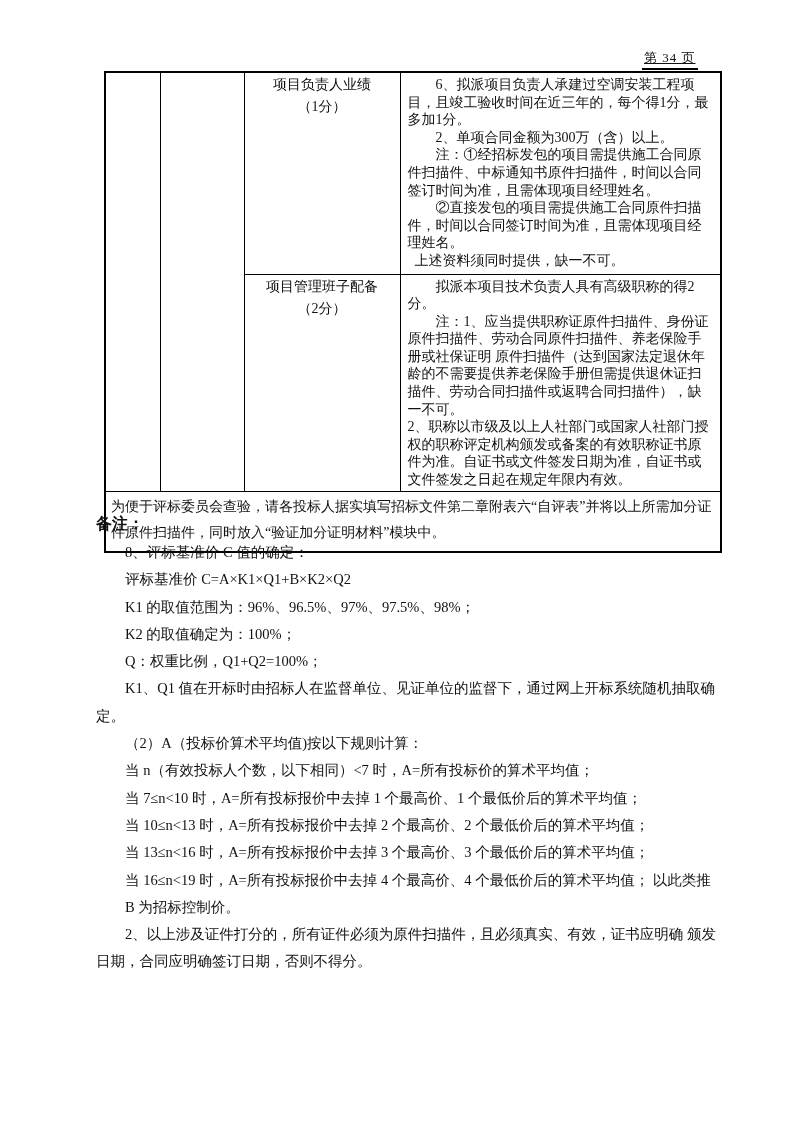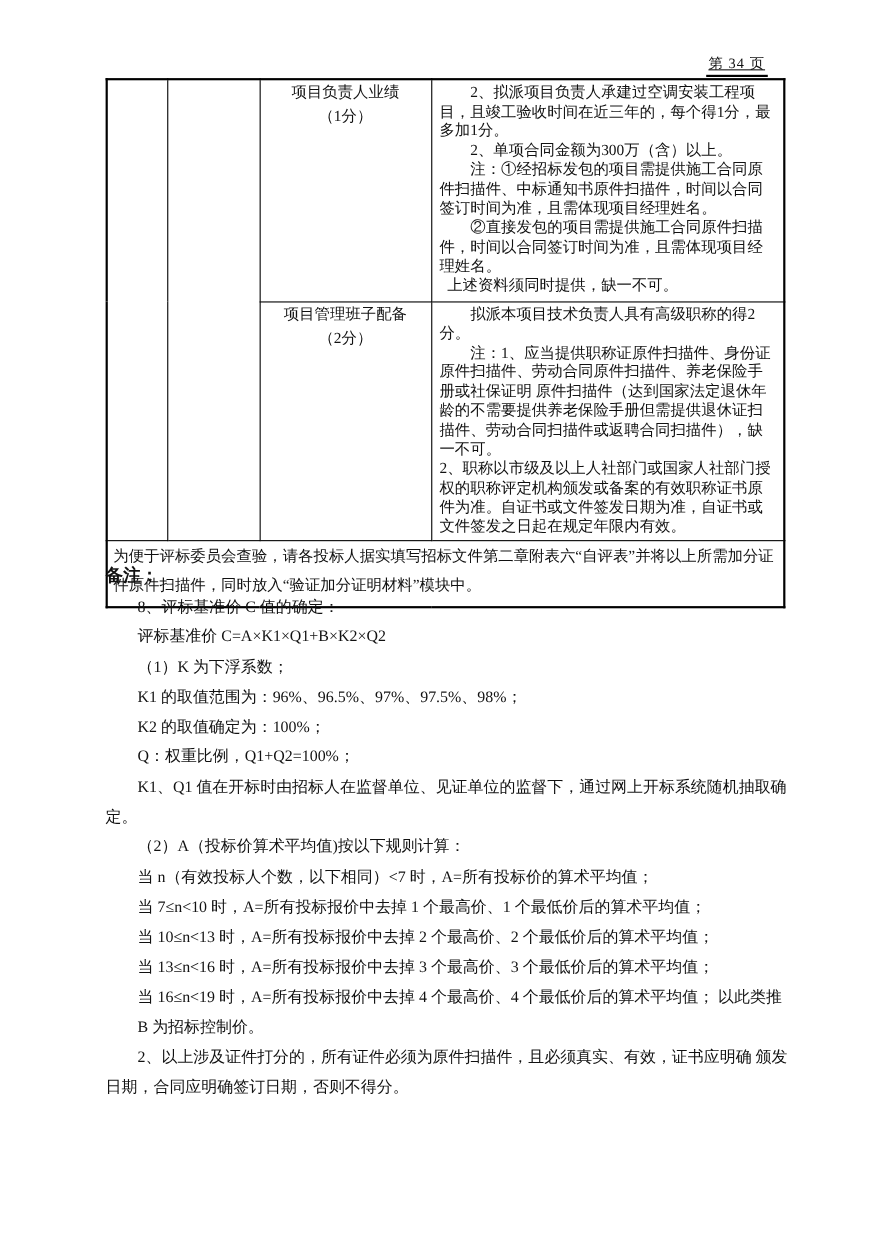--- a/index.html
+++ b/index.html
@@ -7,21 +7,21 @@
     width:793px;height:1122px;position:relative;background:#ffffff;
     font-family:"Liberation Serif","DejaVu Serif",serif;
     color:#111;overflow:hidden;
   }
   .page-number{
     position:absolute;top:49px;left:642px;
     font-size:13px;letter-spacing:1px;
     border-bottom:2.5px solid #000;padding:0 2px 1px 2px;text-decoration:underline;
   }
   table.score-table{
-    position:absolute;left:96px;top:71px;width:618px;
+    position:absolute;left:104px;top:71px;width:618px;
     border-collapse:collapse;table-layout:fixed;
     border:2px solid #000;
   }
   table.score-table td{
     border:1px solid #000;vertical-align:top;
     font-size:14px;
   }
   td.cell-empty{background:#fff;}
   td.cell-criterion{
     text-align:center;vertical-align:middle;
@@ -61,21 +61,21 @@
   </colgroup>
   <tbody>
       <tr style="height:202px;">
     <td class="cell-empty" rowspan="2"></td>
     <td class="cell-empty" rowspan="2"></td>
     <td class="cell-criterion">
       <div>项目负责人业绩</div>
       <div>（1分）</div>
     </td>
     <td class="cell-detail">
-      <p class="ind2">2、拟派项目负责人承建过空调安装工程项目，且竣工验收时间在近三年的，每个得1分，最多加1分。</p>
+      <p class="ind2">6、拟派项目负责人承建过空调安装工程项目，且竣工验收时间在近三年的，每个得1分，最多加1分。</p>
       <p class="ind2">2、单项合同金额为300万（含）以上。</p>
       <p class="ind2">注：①经招标发包的项目需提供施工合同原件扫描件、中标通知书原件扫描件，时间以合同签订时间为准，且需体现项目经理姓名。</p>
       <p class="ind2">②直接发包的项目需提供施工合同原件扫描件，时间以合同签订时间为准，且需体现项目经理姓名。</p>
       <p class="ind05">上述资料须同时提供，缺一不可。</p>
     </td>
   </tr>
   <tr style="height:182px;">
     <td class="cell-criterion">
       <div>项目管理班子配备</div>
       <div>（2分）</div>
@@ -89,21 +89,20 @@
   <tr style="height:52px;">
     <td class="cell-table-footer" colspan="4">为便于评标委员会查验，请各投标人据实填写招标文件第二章附表六“自评表”并将以上所需加分证件原件扫描件，同时放入“验证加分证明材料”模块中。</td>
   </tr>
 </tbody>
   </table>
 
 <div class="notes">
   <div class="notes-heading">备注：</div>
   <p>8、评标基准价 C 值的确定：</p>
   <p>评标基准价 C=A×K1×Q1+B×K2×Q2</p>
-  <p>（1）K 为下浮系数；</p>
   <p>K1 的取值范围为：96%、96.5%、97%、97.5%、98%；</p>
   <p>K2 的取值确定为：100%；</p>
   <p>Q：权重比例，Q1+Q2=100%；</p>
   <p>K1、Q1 值在开标时由招标人在监督单位、见证单位的监督下，通过网上开标系统随机抽取确定。</p>
   <p>（2）A（投标价算术平均值)按以下规则计算：</p>
   <p>当 n（有效投标人个数，以下相同）&lt;7 时，A=所有投标价的算术平均值；</p>
   <p>当 7≤n&lt;10 时，A=所有投标报价中去掉 1 个最高价、1 个最低价后的算术平均值；</p>
   <p>当 10≤n&lt;13 时，A=所有投标报价中去掉 2 个最高价、2 个最低价后的算术平均值；</p>
   <p>当 13≤n&lt;16 时，A=所有投标报价中去掉 3 个最高价、3 个最低价后的算术平均值；</p>
   <p>当 16≤n&lt;19 时，A=所有投标报价中去掉 4 个最高价、4 个最低价后的算术平均值； 以此类推</p>

